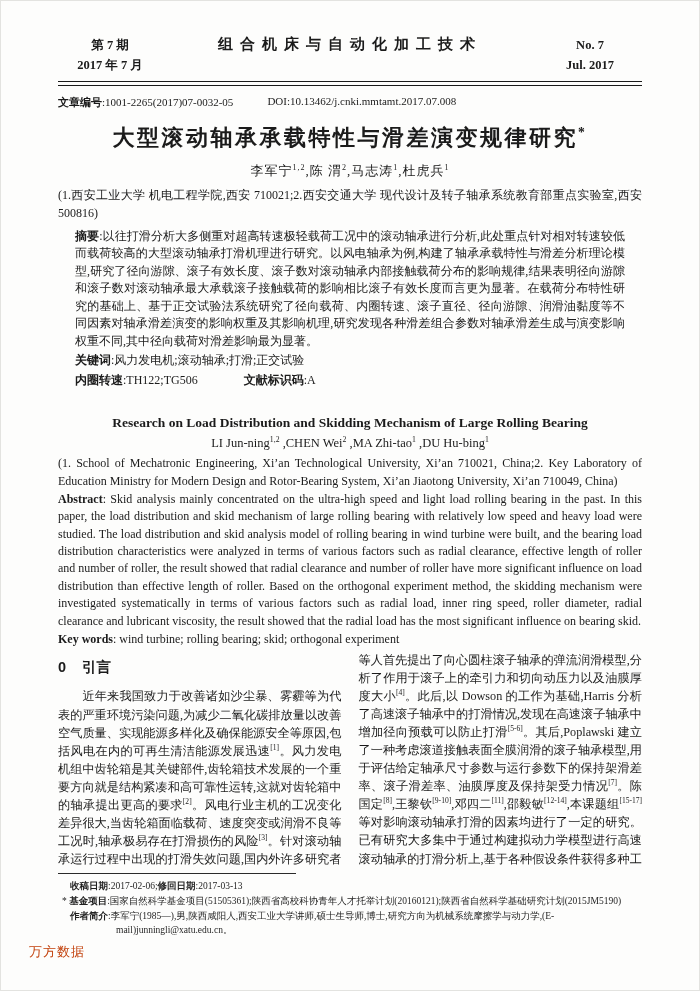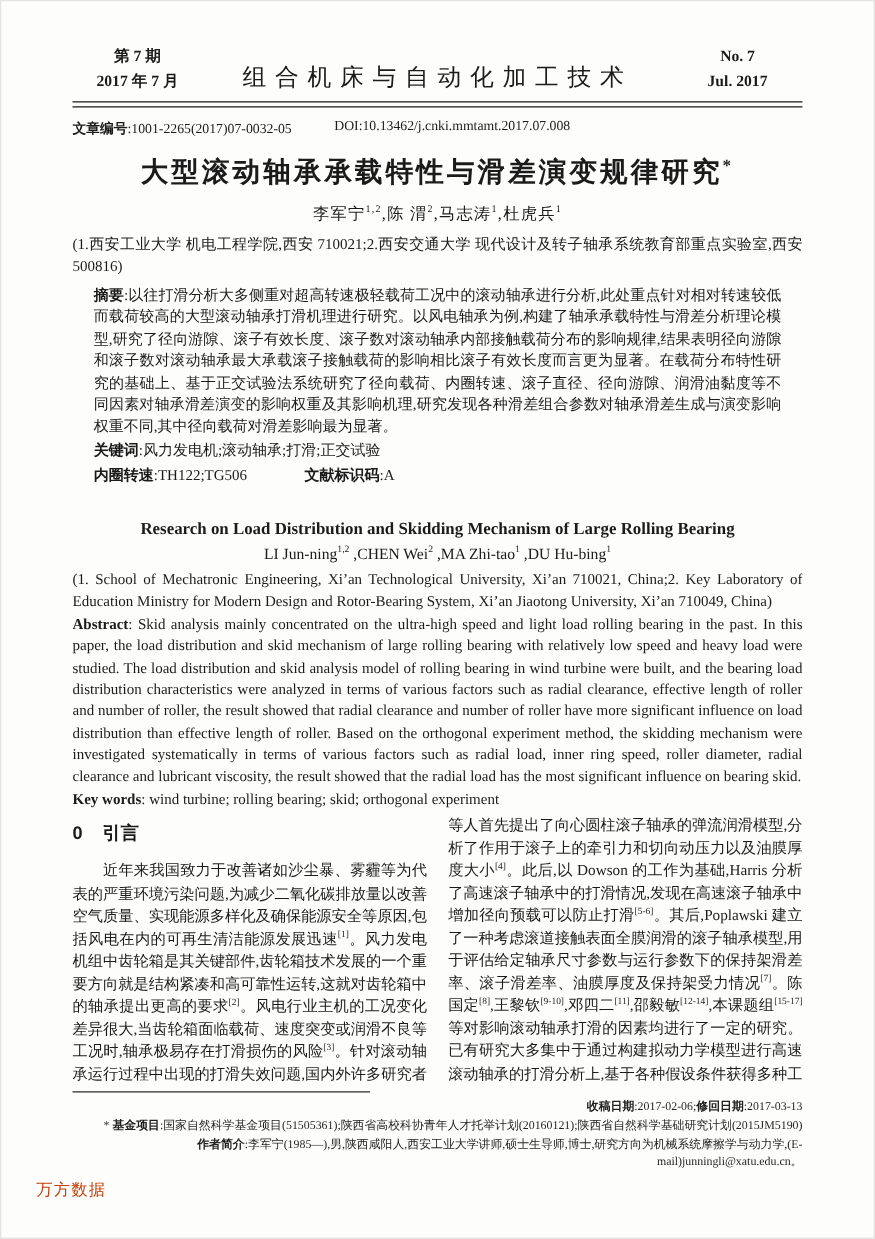--- a/index.html
+++ b/index.html
@@ -9,24 +9,24 @@
     margin:0 auto;
     background:#fdfdfc;
     border:1px solid #e3e3e0;
     box-sizing:border-box;
     padding:34px 57px 0 57px;
     overflow:hidden;
     font-family:"Liberation Serif","DejaVu Serif",serif;
     color:#1b1b1b;
   }
   
-  .hdr{display:flex;align-items:flex-end;}
+  .hdr{display:flex;align-items:flex-start;}
   .hdr-left,.hdr-right{width:104px;text-align:center;font-weight:bold;font-size:12.5px;line-height:1.6;}
   .hdr-center{flex:1;text-align:center;}
-  .hdr-center .cn{font-size:19px;font-weight:normal;letter-spacing:7px;white-space:nowrap;}
+  .hdr-center .cn{font-size:15px;font-weight:bold;letter-spacing:7px;white-space:nowrap;}
   .hdr-center .en{font-size:12.5px;font-weight:bold;margin-top:4px;white-space:nowrap;}
   .double-rule{margin-top:6px;height:2.5px;border-top:1.6px solid #1a1a1a;border-bottom:1px solid #1a1a1a;}
   .meta-row{display:flex;margin-top:9px;font-size:11px;max-height:16px;overflow:hidden;}
   .meta-doi{margin-left:34px;}
   
   .title-cn{margin-top:13px;text-align:center;font-size:22px;font-weight:bold;letter-spacing:2.5px;max-height:32px;overflow:hidden;}
   .authors-cn{margin-top:9px;text-align:center;font-size:13px;letter-spacing:1px;max-height:20px;overflow:hidden;}
   .affil-cn{margin-top:6px;font-size:12px;line-height:1.5;text-align:justify;max-height:40px;overflow:hidden;}
   
   .abstract-cn{margin-top:6px;padding:0 17px;font-size:12px;line-height:1.46;text-align:justify;max-height:128px;overflow:hidden;}
@@ -41,21 +41,21 @@
   .kw-en{margin-top:1px;font-size:12px;line-height:1.45;max-height:19px;overflow:hidden;}
   
   .two-col{position:absolute;left:57px;right:57px;top:650px;height:218px;overflow:hidden;display:flex;gap:17px;}
   .col{width:284px;font-size:12.2px;line-height:1.48;text-align:justify;}
   .sec-head{font-family:"Liberation Sans","DejaVu Sans",sans-serif;font-size:14.5px;font-weight:bold;margin:6px 0 9px 0;}
   .sec-head .num{margin-right:16px;}
   .col p{margin:0;}
   .col p.indent{text-indent:2em;}
   sup{font-size:0.62em;line-height:0;}
   
-  .footnote{position:absolute;left:57px;right:57px;top:872px;font-size:9.5px;line-height:1.48;color:#1f1f1f;text-align:right;}
+  .footnote{position:absolute;left:57px;right:57px;top:872px;font-size:9.5px;line-height:1.48;color:#1f1f1f;}
   .fn-rule{width:238px;border-top:1px solid #2a2a2a;margin-bottom:5px;}
   .footnote p{margin:0 0 1px 12px;}
   .footnote p.fn-funding{margin-left:4px;}
   .footnote p.fn-bio{padding-left:46px;text-indent:-46px;}
   
   .watermark{position:absolute;left:28px;top:942px;font-family:"Liberation Sans","DejaVu Sans",sans-serif;font-size:13px;letter-spacing:1px;color:#c2410c;}
 </style>
 </head>
 <body>
 

